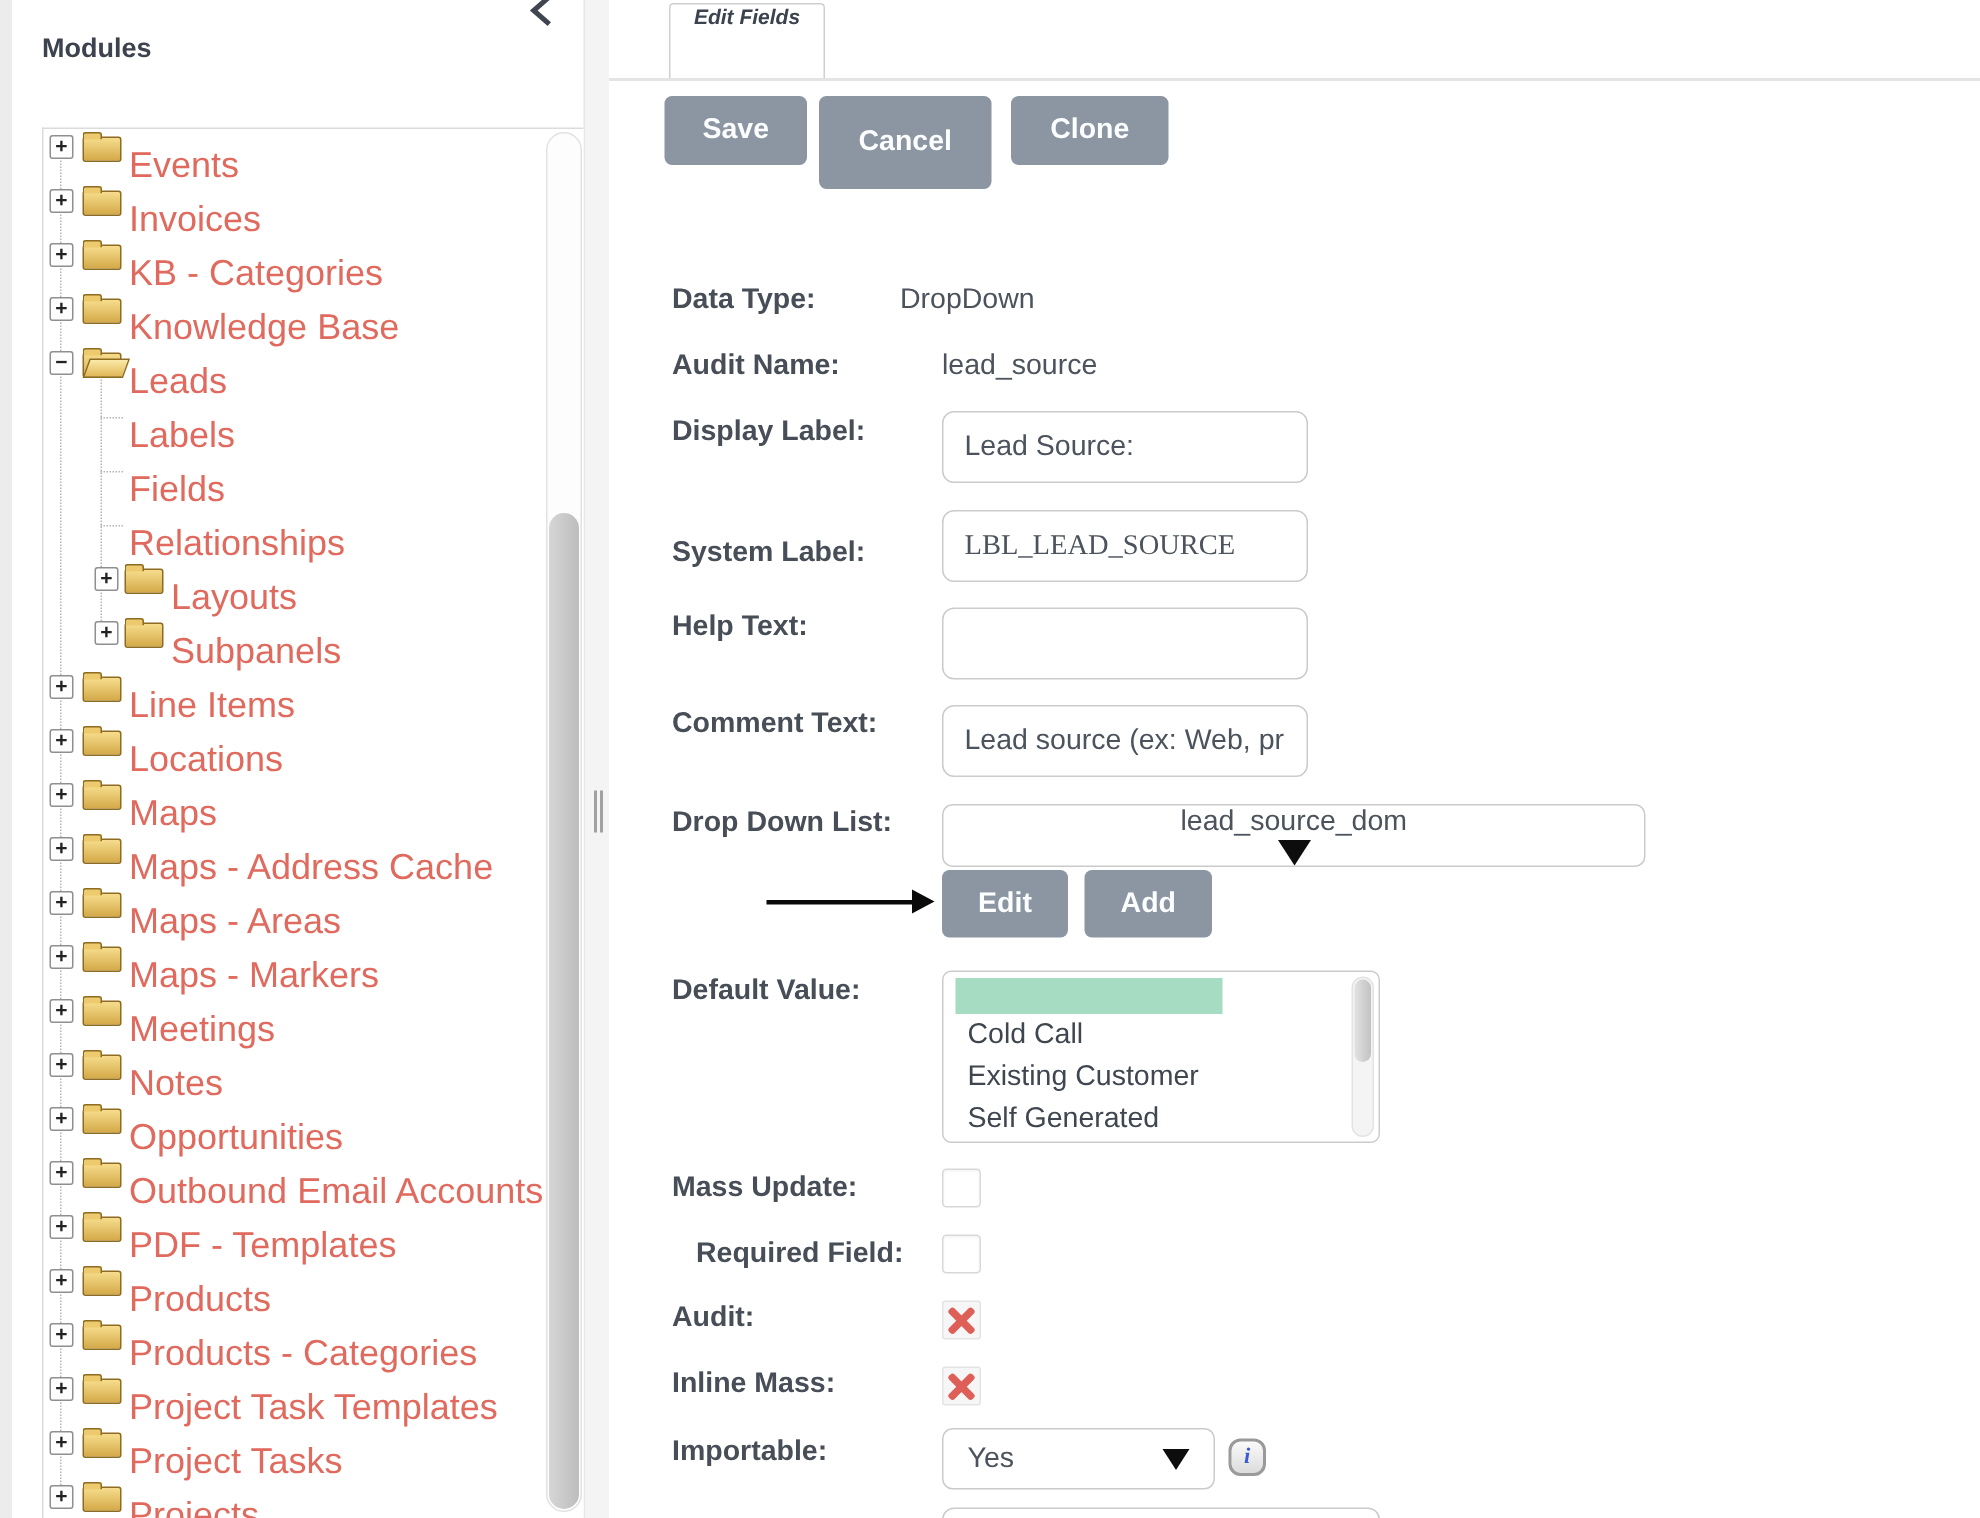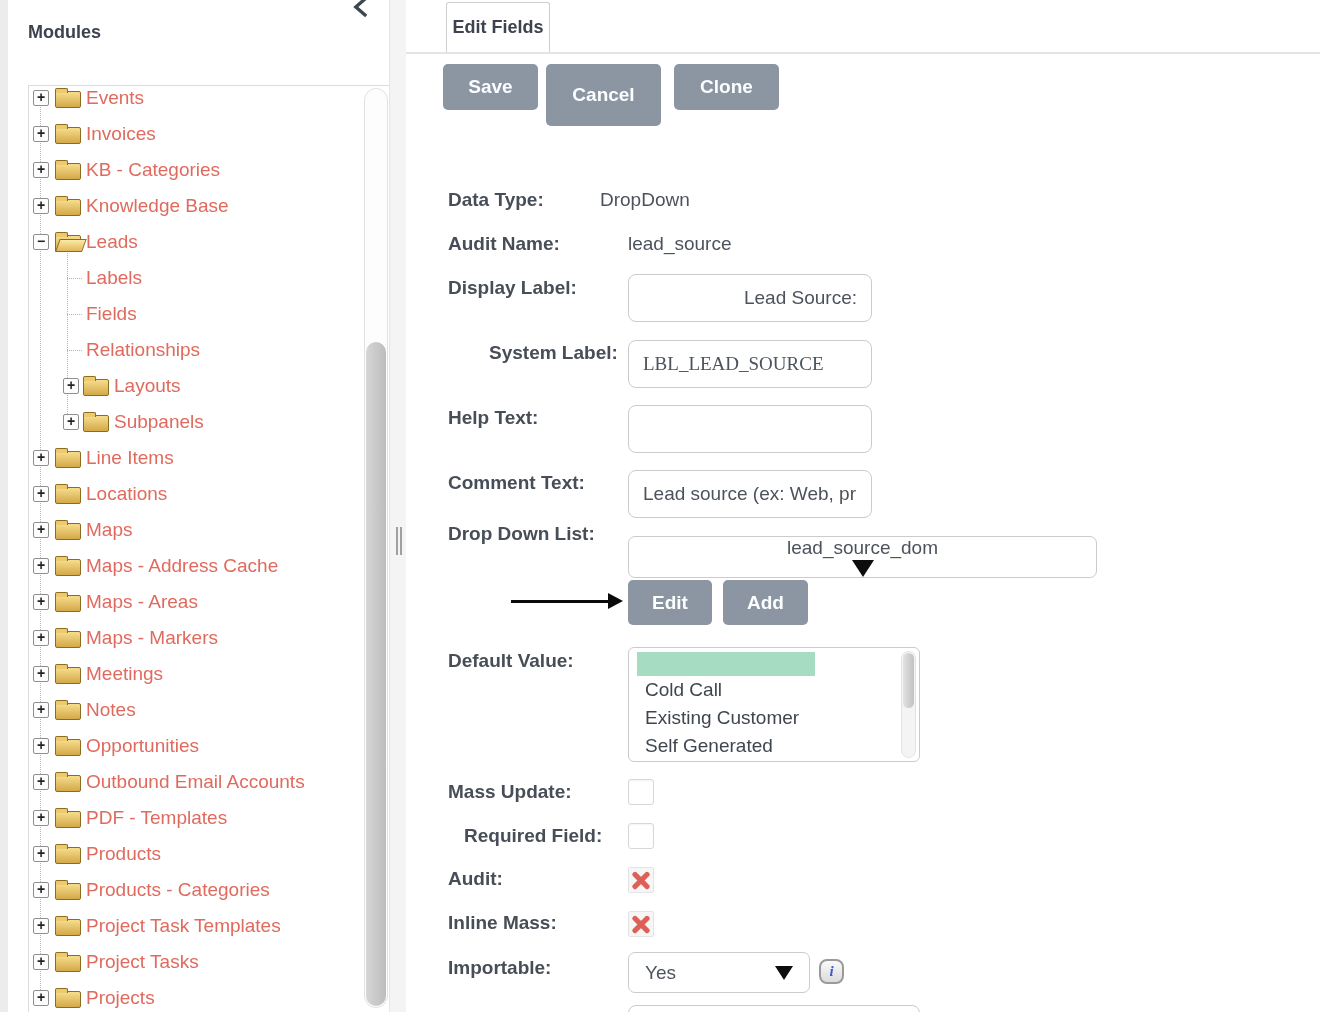--- a/index.html
+++ b/index.html
@@ -10,21 +10,21 @@
   
   #left-gutter { left:0; top:0; width:8px; height:1012px; background:#ececec; }
   #sidebar { left:8px; top:0; width:382px; height:1012px; background:#ffffff;
              border-right:1px solid #e6e6e6; }
   #sidebar-title { left:20px; top:22px; font-size:18px; font-weight:bold; color:#3c434e; }
   #collapse-btn { left:342px; top:-6px; width:22px; height:26px; cursor:pointer; }
 
   #tree-box { left:20px; top:85px; width:361px; height:927px;
               border-top:1px solid #dcdcdc; border-left:1px solid #dcdcdc; background:#fff; }
   .tree-row { position:absolute; left:0; width:330px; height:36px; }
-  .tree-row .tree-label { position:absolute; top:0; line-height:36px; font-size:19px;
+  .tree-row .tree-label { position:absolute; top:13px; line-height:36px; font-size:24px;
                           color:#e06a5e; white-space:nowrap; cursor:pointer; }
   .expander { position:absolute; top:10px; width:16px; height:16px; background:#fdfdfd;
               border:1px solid #8f8f8f; border-radius:2px; font-size:14px; line-height:13px;
               text-align:center; color:#222; cursor:pointer; font-weight:bold; }
   .folder { position:absolute; top:11px; width:26px; height:17px;
             background:linear-gradient(#f6dd8d,#d4a948); border:1px solid #8d6c22;
             border-radius:2px; }
   .folder::before { content:''; position:absolute; top:-4px; left:-1px; width:11px; height:4px;
             background:#ecca6d; border:1px solid #8d6c22; border-bottom:none;
             border-radius:2px 2px 0 0; }
@@ -47,22 +47,22 @@
   #tree-scroll-thumb { position:absolute; left:1px; top:253px; width:20px; height:664px;
             border-radius:10px; background:linear-gradient(to right,#d6d6d6,#bdbdbd); }
 
   
   #splitter { left:390px; top:0; width:16px; height:1012px; background:#f4f4f4; }
   .grip-bar { position:absolute; width:2px; height:28px; background:#a0a0a0; top:527px; }
 
   
   #main { left:406px; top:0; width:914px; height:1012px; background:#ffffff; }
   #tabbar-line { left:0; right:0; top:52px; height:2px; background:#e4e4e4; }
-  .tab { position:absolute; top:2px; height:50px; font-size:18px; font-weight:bold;
-         display:flex; align-items:center; cursor:pointer; }
+  .tab { position:absolute; top:2px; height:50px; font-size:14px; font-weight:bold;
+         display:flex; cursor:pointer;font-style:italic; }
   #tab-edit-fields { left:40px; width:104px; background:#ffffff; color:#3c434e;
          border:1px solid #cfcfcf; border-bottom:none; border-radius:3px 3px 0 0;
          justify-content:center; }
   #tab-edit-field { left:150px; top:3px; height:50px; width:124px; background:#76818d;
          color:#ffffff; border-radius:2px 2px 0 0; padding-left:22px; z-index:2; }
   .tab-pipe { position:absolute; top:14px; width:2px; height:22px; background:#b6bcc3; }
 
   .gray-btn { position:absolute; background:#8b96a2; color:#fcfdfe; font-weight:bold;
          border:none; border-radius:5px; font-size:19px; font-family:inherit; cursor:pointer; }
 
@@ -286,32 +286,32 @@
   <button class="gray-btn" style="left:140px; top:64px; width:115px; height:62px;">Cancel</button>
   <button class="gray-btn" style="left:268px; top:64px; width:105px; height:46px;">Clone</button>
 
   <div class="frm-label" style="top:188px;">Data Type:</div>
   <div class="frm-static" style="left:194px; top:188px;">DropDown</div>
 
   <div class="frm-label" style="top:232px;">Audit Name:</div>
   <div class="frm-static" style="left:222px; top:232px;">lead_source</div>
 
   <div class="frm-label" style="top:276px;">Display Label:</div>
-  <input class="frm-input" style="top: 274px; text-align: right;" value="Lead Source:">
-
-  <div class="frm-label" style="top:341px;margin-left:41px;">System Label:</div>
+  <input class="frm-input" style="top: 274px;" value="Lead Source:">
+
+  <div class="frm-label" style="top:357px;">System Label:</div>
   <input class="frm-input" style="top: 340px; font-family: Liberation Serif, serif;" value="LBL_LEAD_SOURCE">
 
   <div class="frm-label" style="top:406px;">Help Text:</div>
   <input class="frm-input" style="top: 405px;" value="">
 
   <div class="frm-label" style="top:471px;">Comment Text:</div>
   <input class="frm-input" style="top: 470px;" value="Lead source (ex: Web, pr">
 
-  <div class="frm-label" style="top:522px;">Drop Down List:</div>
+  <div class="frm-label" style="top:537px;">Drop Down List:</div>
   <div class="combo" style="top:536px; width:469px; height:42px;flex-direction:column;">
     <span class="combo-value">lead_source_dom</span>
     <span class="caret-down"></span>
   </div>
   <button class="gray-btn" style="left:222px; top:580px; width:84px; height:45px;">Edit</button>
   <button class="gray-btn" style="left:317px; top:580px; width:85px; height:45px;">Add</button>
 
   <div id="anno-arrow-shaft" class="abs"></div>
   <div id="anno-arrow-head" class="abs"></div>
 

